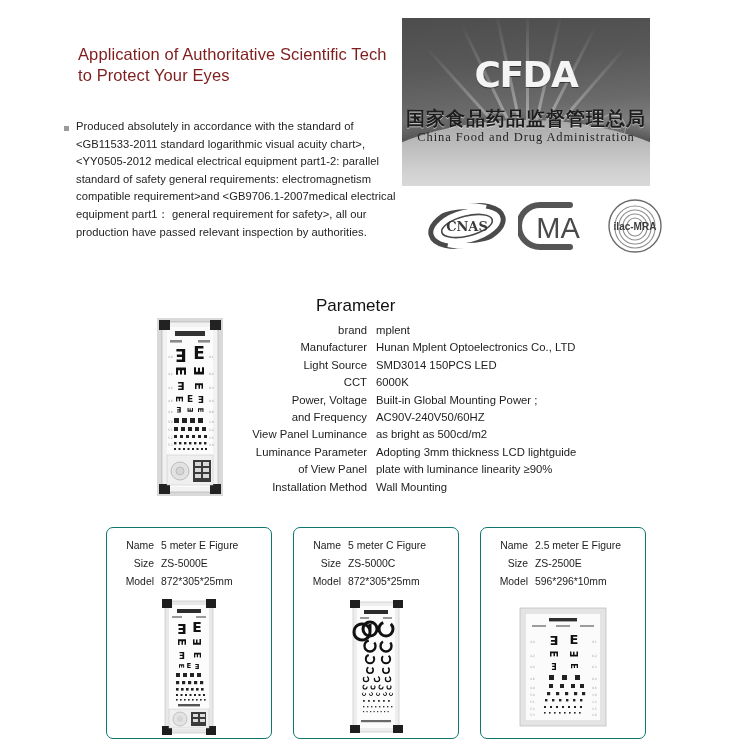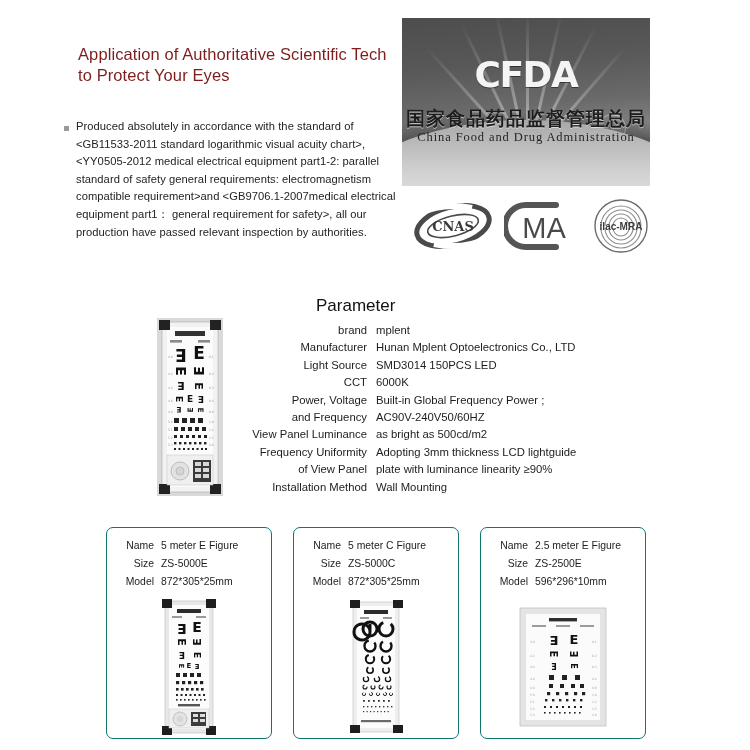--- a/index.html
+++ b/index.html
@@ -120,21 +120,21 @@
     text-align: center;
     font-family: "Liberation Serif", serif;
     font-size: 12.5px;
     letter-spacing: 0.9px;
     color: #242424;
   }
 
   
   #cert-row {
     position: absolute;
-    left: 414px;
+    left: 428px;
     top: 198px;
     width: 240px;
     height: 60px;
   }
   .cert { position: absolute; top: 0; height: 56px; }
   #cert-cnas { left: 0; width: 78px; }
   #cert-cma  { left: 90px; width: 74px; }
   #cert-ilac { left: 176px; width: 62px; }
   .cert svg { display: block; width: 100%; height: 100%; }
 
@@ -377,29 +377,29 @@
         <td class="k">Light Source</td>
         <td class="v">SMD3014 150PCS LED</td>
       </tr>
       <tr>
         <td class="k">CCT</td>
         <td class="v">6000K</td>
       </tr>
       <tr>
         <td class="k">Power, Voltage
 and Frequency</td>
-        <td class="v">Built-in Global Frequency Power ;
+        <td class="v">Built-in Global Mounting Power ;
 AC90V-240V50/60HZ</td>
       </tr>
       <tr>
         <td class="k">View Panel Luminance</td>
         <td class="v">as bright as 500cd/m2</td>
       </tr>
       <tr>
-        <td class="k">Frequency Uniformity
+        <td class="k">Luminance Parameter
 of View Panel</td>
         <td class="v">Adopting 3mm thickness LCD lightguide
 plate with luminance linearity ≥90%</td>
       </tr>
       <tr>
         <td class="k">Installation Method</td>
         <td class="v">Wall Mounting</td>
       </tr>
     </tbody>
 </table>

